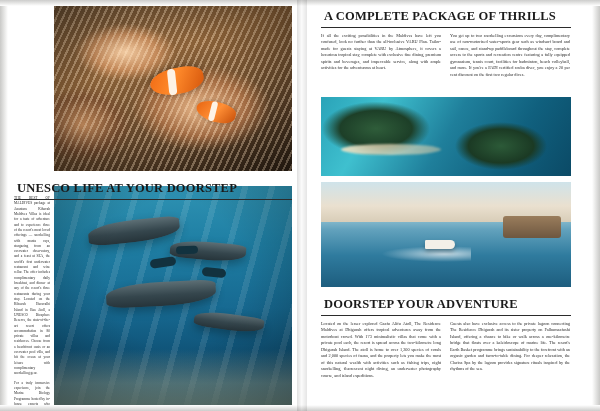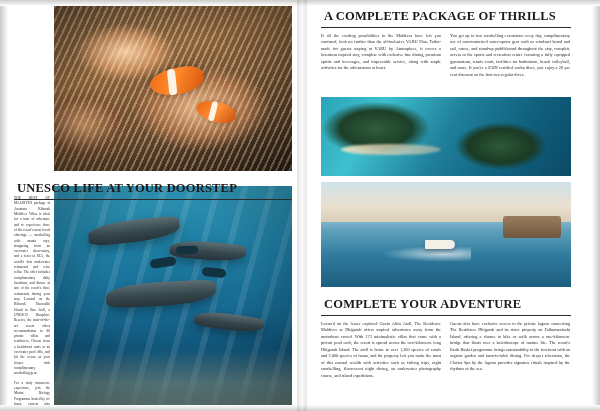--- a/index.html
+++ b/index.html
@@ -288,21 +288,21 @@
   <div id="art-marine">
     <h2 class="headline">UNESCO LIFE AT YOUR DOORSTEP</h2>
     <hr class="rule">
   </div>
   <div id="marine-col">
     <p>THE BEST OF MALDIVES package at Anantara Kihavah Maldives Villas is ideal for a taste of adventure and to experience three of the resort's most loved offerings — snorkelling with manta rays, stargazing from an overwater observatory, and a feast at SEA, the world's first underwater restaurant and wine cellar. The offer includes complimentary daily breakfast, and dinner at any of the resort's three restaurants during your stay. Located on the Kihavah Huravalhi Island in Baa Atoll, a UNESCO Biosphere Reserve, the state-of-the-art resort offers accommodation in 80 private villas and residences. Choose from a beachfront oasis or an overwater pool villa, and hit the ocean at your leisure with complimentary snorkelling gear.</p>
     <p>For a truly immersive experience, join the Marine Biology Programme hosted by in-house experts who conduct guided educational snorkelling and coral regeneration initiatives. Guests can also sign up for turtle tracking excursions, where they contribute to conservation research while exploring the region's vibrant marine biodiversity. The Sky Observatory, perched above the sea, is equipped with a research-grade telescope and offers cosmic views of the southern skies under the guidance of a professional astronomer.</p>
   </div>
 
   <div id="art-customise">
-    <h2 class="headline">COMPLETE YOUR ADVENTURE</h2>
+    <h2 class="headline">DOORSTEP YOUR ADVENTURE</h2>
     <hr class="rule">
     <div class="cols">
       <div class="body-col">
         <p>Located on the lesser explored Gaafu Alifu Atoll, The Residence Maldives at Dhigurah offers tropical adventures away from the motorboat crowd. With 173 minimalistic villas that come with a private pool each, the resort is spread across the two-kilometre long Dhigurah Island. The atoll is home to over 1,200 species of corals and 2,000 species of fauna, and the property lets you make the most of this natural wealth with activities such as fishing trips, night snorkelling, fluorescent night diving, an underwater photography course, and island expeditions.</p>
       </div>
       <div class="body-col">
         <p>Guests also have exclusive access to the private lagoon connecting The Residence Dhigurah and its sister property on Falhumaafushi Island, offering a chance to bike or walk across a one-kilometre bridge that floats over a kaleidoscope of marine life. The resort's Earth Basket programme brings sustainability to the forefront with an organic garden and farm-to-table dining. For deeper relaxation, the Clarins Spa by the lagoon provides signature rituals inspired by the rhythms of the sea.</p>
       </div>
     </div>
   </div>

